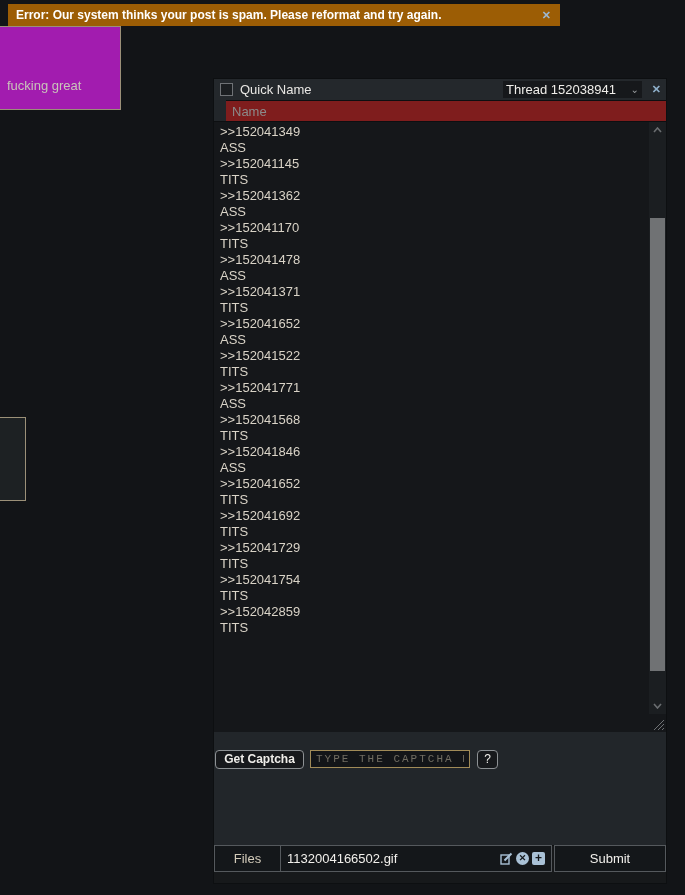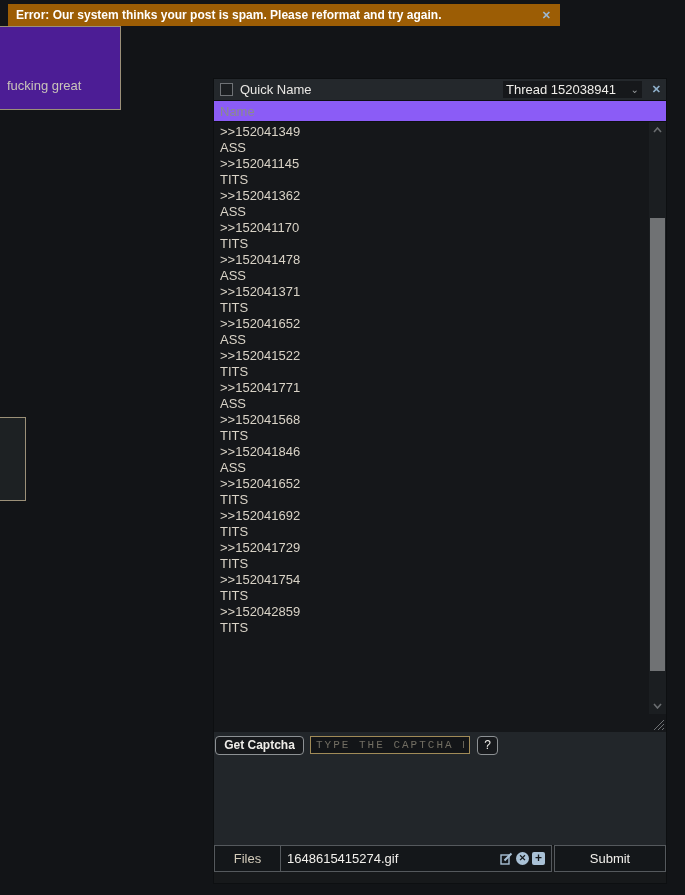--- a/index.html
+++ b/index.html
@@ -19,21 +19,21 @@
     padding-left:8px;
   }
   .error-banner .close-x {
     position:absolute; right:9px; top:0; line-height:22px;
     color:#9db8d2; font-size:11px; font-weight:bold; cursor:pointer;
   }
 
   
   .preview-box {
     position:absolute; left:0; top:26px; width:121px; height:84px;
-    background:#4c1d95;
+    background:#a21caf;
     border:1px solid #9b9078; border-left:none;
   }
   .preview-box .preview-text {
     position:absolute; left:7px; top:51px;
     color:#c9c3ba; font-size:13px;
   }
 
   
   .left-edge-box {
     position:absolute; left:-9px; top:417px; width:35px; height:84px;
@@ -64,22 +64,23 @@
     padding:0 3px 0 3px; display:flex; align-items:center; cursor:pointer;
   }
   .thread-select .sel-label { flex:1; white-space:nowrap; }
   .thread-select .chev { color:#9a9da0; font-size:10px; margin-left:3px; }
   .qr-close {
     position:absolute; right:5px; top:2px; line-height:17px;
     color:#8fb0cb; font-size:11px; font-weight:bold; cursor:pointer;
   }
 
   .fields-row {
-    display:flex; height:21px; background:#8b5cf6;
+    display:flex; height:21px; background:#7f1d1d;
     border-top:1px solid #0d0f11;
+    margin-left:12px;
   }
   .fields-row input {
     background:transparent; border:none; outline:none;
     color:#dddad4; font-size:13px; padding:0 6px; height:100%;
     font-family:"Liberation Sans", sans-serif;
   }
   .fields-row input::placeholder { color:#8b8b8b; opacity:1; }
   .field-name { width:227px; }
   .field-options { flex:1; border-left:1px solid #0d0f11 !important; }
 
@@ -110,21 +111,21 @@
     position:absolute; left:1px; top:96px; width:15px; height:453px;
     background:#707274; cursor:pointer;
   }
   .resize-grip {
     position:absolute; right:0; bottom:0; width:17px; height:19px;
     cursor:nwse-resize;
   }
 
   
   .captcha-row {
-    display:flex; align-items:center; height:22px; margin-top:2px;
+    display:flex; align-items:center; height:22px; margin-top:16px;
     padding-left:1px;
   }
   .btn {
     background:#17191c; border:1px solid #8d9194; border-radius:4px;
     color:#efede9; cursor:pointer;
     font-family:"Liberation Sans", sans-serif;
   }
   .get-captcha-btn {
     width:89px; height:19px; font-size:12px; font-weight:bold;
   }
@@ -258,21 +259,21 @@
 
   <div class="captcha-row">
     <button class="btn get-captcha-btn">Get Captcha</button>
     <input class="captcha-input" placeholder="TYPE THE CAPTCHA HERE" style="">
     <button class="btn help-btn">?</button>
   </div>
 
   <div class="file-row">
     <div class="cell files-btn">Files</div>
     <div class="cell file-cell">
-      <span class="fname">1648615415274.gif</span>
+      <span class="fname">1132004166502.gif</span>
       <span class="file-icons">
         <span class="ico">
           <svg width="13" height="13" viewBox="0 0 13 13">
             <rect x="1" y="3" width="8" height="9" fill="none" stroke="#a9c1d6" stroke-width="1.4"></rect>
             <line x1="4.5" y1="8.5" x2="11.5" y2="1.5" stroke="#a9c1d6" stroke-width="2"></line>
           </svg>
         </span>
         <span class="ico ico-circle">✕</span>
         <span class="ico ico-square">+</span>
       </span>

